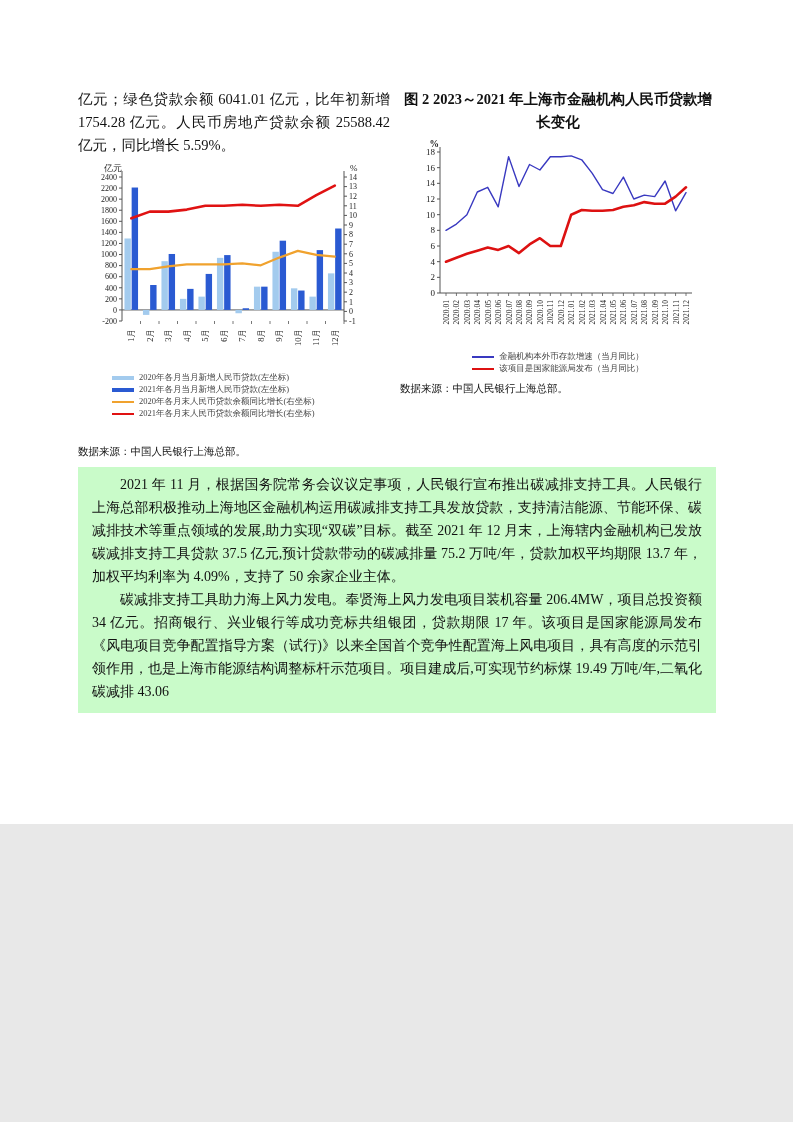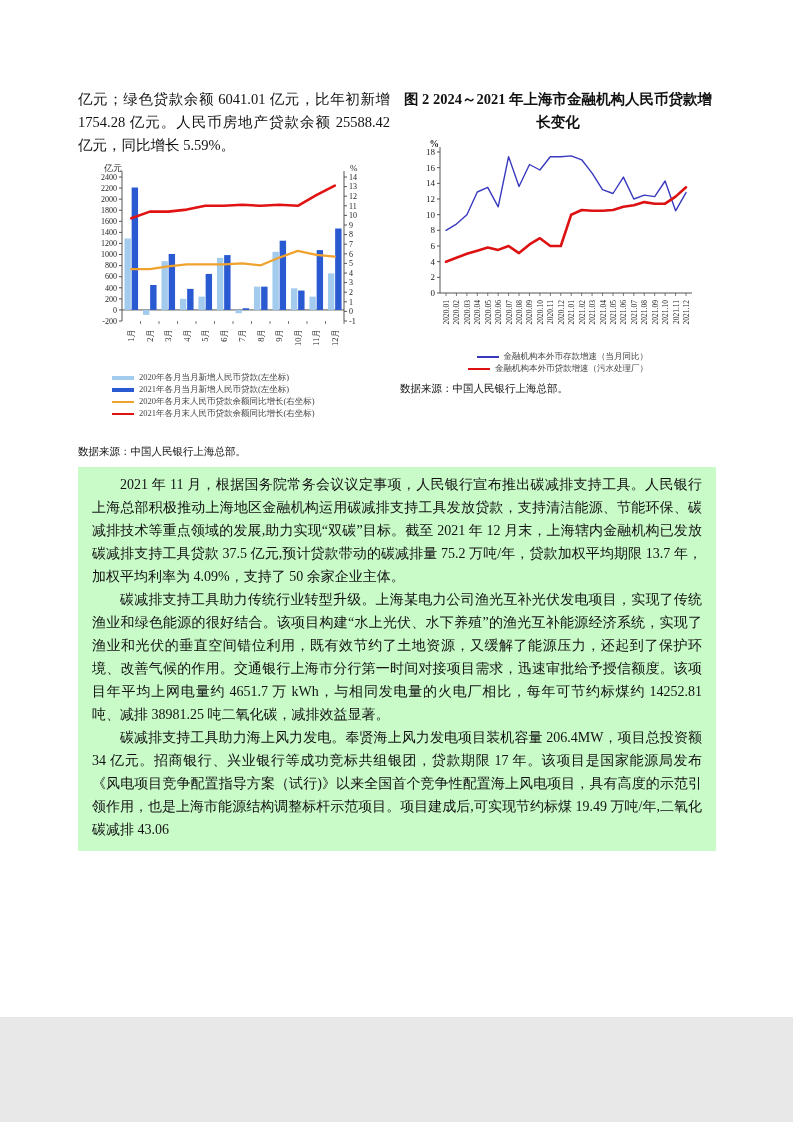--- a/index.html
+++ b/index.html
@@ -1,34 +1,34 @@
 <!DOCTYPE html>
 <html><head>
 <meta charset="utf-8">
 <style>
   html,body{margin:0;padding:0;background:#e8e8e8;}
   .page{
     position:relative;
-    width:793px;height:1017px;
+    width:793px;height:824px;
     margin:0 auto;
     background:#ffffff;
     font-family:"Liberation Serif","DejaVu Serif",serif;
     color:#111;
     overflow:hidden;
   }
   .content{padding:88px 77px 0 78px;}
   .top-grid{display:grid;grid-template-columns:312px 316px;gap:10px;}
   .intro{font-size:14.5px;line-height:23px;text-align:justify;margin:0;}
   .fig-caption{font-weight:bold;font-size:14.5px;line-height:23px;text-align:center;margin:0;padding:0 2px;}
   .chart-wrap{margin-top:4px;}
   svg text{font-family:"Liberation Serif","DejaVu Serif",serif;fill:#222;}
   .legend{font-size:8.5px;line-height:12px;color:#444;}
   .legend-left{margin:4px 0 0 34px;}
   .legend-right{margin:2px 0 0 0;text-align:center;}
-  .legend-right .legend-inner{display:inline-block;text-align:right;}
+  .legend-right .legend-inner{display:inline-block;text-align:left;}
   .legend-row{white-space:nowrap;}
   .sw{display:inline-block;width:22px;margin-right:5px;vertical-align:middle;}
   .source{font-size:10.5px;margin:26px 0 0 0;}
   .source-right{margin-top:8px;}
   .fig3-caption{margin-top:2px;}
   .column-box{
     margin-top:8px;
     background:#c9fbc9;
     padding:6px 14px 10px 14px;
   }
@@ -168,21 +168,21 @@
               <div class="legend-row"><span class="sw" style="background: rgb(163, 203, 238); height: 4px;"></span><span>2020年各月当月新增人民币贷款(左坐标)</span></div>
               <div class="legend-row"><span class="sw" style="background: rgb(42, 90, 210); height: 4px;"></span><span>2021年各月当月新增人民币贷款(左坐标)</span></div>
               <div class="legend-row"><span class="sw" style="background: rgb(240, 162, 46); height: 2.6px;"></span><span>2020年各月末人民币贷款余额同比增长(右坐标)</span></div>
               <div class="legend-row"><span class="sw" style="background: rgb(224, 18, 18); height: 2.6px;"></span><span>2021年各月末人民币贷款余额同比增长(右坐标)</span></div>
             </div>
         </div>
         <p class="source">数据来源：中国人民银行上海总部。</p>
       </div>
 
       <div>
-        <p class="fig-caption">图 2  2024～2021 年上海市金融机构人民币贷款增长变化</p>
+        <p class="fig-caption">图 2  2023～2021 年上海市金融机构人民币贷款增长变化</p>
         <div class="chart-wrap">
           <svg id="chart-right" width="312" height="206" viewBox="0 0 312 206">
               <text x="39" y="9" font-size="9.5" text-anchor="end" font-weight="bold">%</text>
               <line x1="40" y1="9" x2="40" y2="155" stroke="#555" stroke-width="1"></line>
               <line x1="40" y1="155" x2="292" y2="155" stroke="#555" stroke-width="1"></line>
               <line x1="37" y1="155" x2="40" y2="155" stroke="#555" stroke-width="1"></line>
               <text x="35" y="158" font-size="9" text-anchor="end">0</text>
               <line x1="37" y1="139.33333333333334" x2="40" y2="139.33333333333334" stroke="#555" stroke-width="1"></line>
               <text x="35" y="142.33333333333334" font-size="9" text-anchor="end">2</text>
               <line x1="37" y1="123.66666666666667" x2="40" y2="123.66666666666667" stroke="#555" stroke-width="1"></line>
@@ -246,31 +246,30 @@
               <line x1="265.1304347826087" y1="155" x2="265.1304347826087" y2="158" stroke="#555" stroke-width="0.8"></line>
               <text x="268.1304347826087" y="162" font-size="7.5" text-anchor="end" transform="rotate(-90 268.1304347826087 162)">2021.10</text>
               <line x1="275.5652173913044" y1="155" x2="275.5652173913044" y2="158" stroke="#555" stroke-width="0.8"></line>
               <text x="278.5652173913044" y="162" font-size="7.5" text-anchor="end" transform="rotate(-90 278.5652173913044 162)">2021.11</text>
               <line x1="286" y1="155" x2="286" y2="158" stroke="#555" stroke-width="0.8"></line>
               <text x="289" y="162" font-size="7.5" text-anchor="end" transform="rotate(-90 289 162)">2021.12</text>
               <polyline points="46.0,92.3 56.4,86.1 66.9,76.7 77.3,54.0 87.7,49.3 98.2,68.8 108.6,18.7 119.0,48.5 129.5,26.5 139.9,32.0 150.3,18.7 160.8,18.7 171.2,17.9 181.7,21.8 192.1,35.1 202.5,51.6 213.0,55.5 223.4,39.1 233.8,61.0 244.3,57.1 254.7,58.6 265.1,43.0 275.6,72.8 286.0,54.7" fill="none" stroke="#3939c0" stroke-width="1.4" stroke-linejoin="round" stroke-linecap="round"></polyline>
               <polyline points="46.0,123.7 56.4,119.8 66.9,115.8 77.3,112.7 87.7,109.6 98.2,111.9 108.6,108.0 119.0,115.1 129.5,106.4 139.9,100.2 150.3,108.0 160.8,108.0 171.2,76.7 181.7,72.0 192.1,72.8 202.5,72.8 213.0,72.0 223.4,68.8 233.8,67.3 244.3,64.1 254.7,65.7 265.1,65.7 275.6,58.6 286.0,49.3" fill="none" stroke="#dd1111" stroke-width="2.6" stroke-linejoin="round" stroke-linecap="round"></polyline>
             </svg>
           <div class="legend legend-right">
-            <div id="legend-right" class="legend-inner"><div class="legend-row"><span class="sw" style="background: rgb(57, 57, 192); height: 2.6px;"></span><span>金融机构本外币存款增速（当月同比）</span></div><div class="legend-row"><span class="sw" style="background: rgb(221, 17, 17); height: 2.6px;"></span><span>金融机构本外币贷款增速（污水处理厂）</span></div></div>
+            <div id="legend-right" class="legend-inner"><div class="legend-row"><span class="sw" style="background: rgb(57, 57, 192); height: 2.6px;"></span><span>金融机构本外币存款增速（当月同比）</span></div><div class="legend-row"><span class="sw" style="background: rgb(221, 17, 17); height: 2.6px;"></span><span>该项目是国家能源局发布（当月同比）</span></div></div>
           </div>
         </div>
         <p class="source source-right">数据来源：中国人民银行上海总部。</p>
       </div>
     </div>
 
     <div class="column-box" style="background: rgb(201, 251, 201);">
       <div id="column-paragraphs">
           <p class="cp">2021 年 11 月，根据国务院常务会议议定事项，人民银行宣布推出碳减排支持工具。人民银行上海总部积极推动上海地区金融机构运用碳减排支持工具发放贷款，支持清洁能源、节能环保、碳减排技术等重点领域的发展,助力实现“双碳”目标。截至 2021 年 12 月末，上海辖内金融机构已发放碳减排支持工具贷款 37.5 亿元,预计贷款带动的碳减排量 75.2 万吨/年，贷款加权平均期限 13.7 年，加权平均利率为 4.09%，支持了 50 余家企业主体。</p>
-          <p class="cp">碳减排支持工具助力传统行业转型升级。上海某电力公司渔光互补光伏发电项目，实现了传统渔业和绿色能源的很好结合。该项目构建“水上光伏、水下养殖”的渔光互补能源经济系统，实现了渔业和光伏的垂直空间错位利用，既有效节约了土地资源，又缓解了能源压力，还起到了保护环境、改善气候的作用。交通银行上海市分行第一时间对接项目需求，迅速审批给予授信额度。该项目年平均上网电量约 4651.7 万 kWh，与相同发电量的火电厂相比，每年可节约标煤约 14252.81 吨、减排 38981.25 吨二氧化碳，减排效益显著。</p>
           <p class="cp">碳减排支持工具助力海上风力发电。奉贤海上风力发电项目装机容量 206.4MW，项目总投资额 34 亿元。招商银行、兴业银行等成功竞标共组银团，贷款期限 17 年。该项目是国家能源局发布《风电项目竞争配置指导方案（试行)》以来全国首个竞争性配置海上风电项目，具有高度的示范引领作用，也是上海市能源结构调整标杆示范项目。项目建成后,可实现节约标煤 19.49 万吨/年,二氧化碳减排 43.06</p>
         </div>
     </div>
 
   </div>
 
   <div class="page-number">6</div>
 </div>
 
 </body></html>

